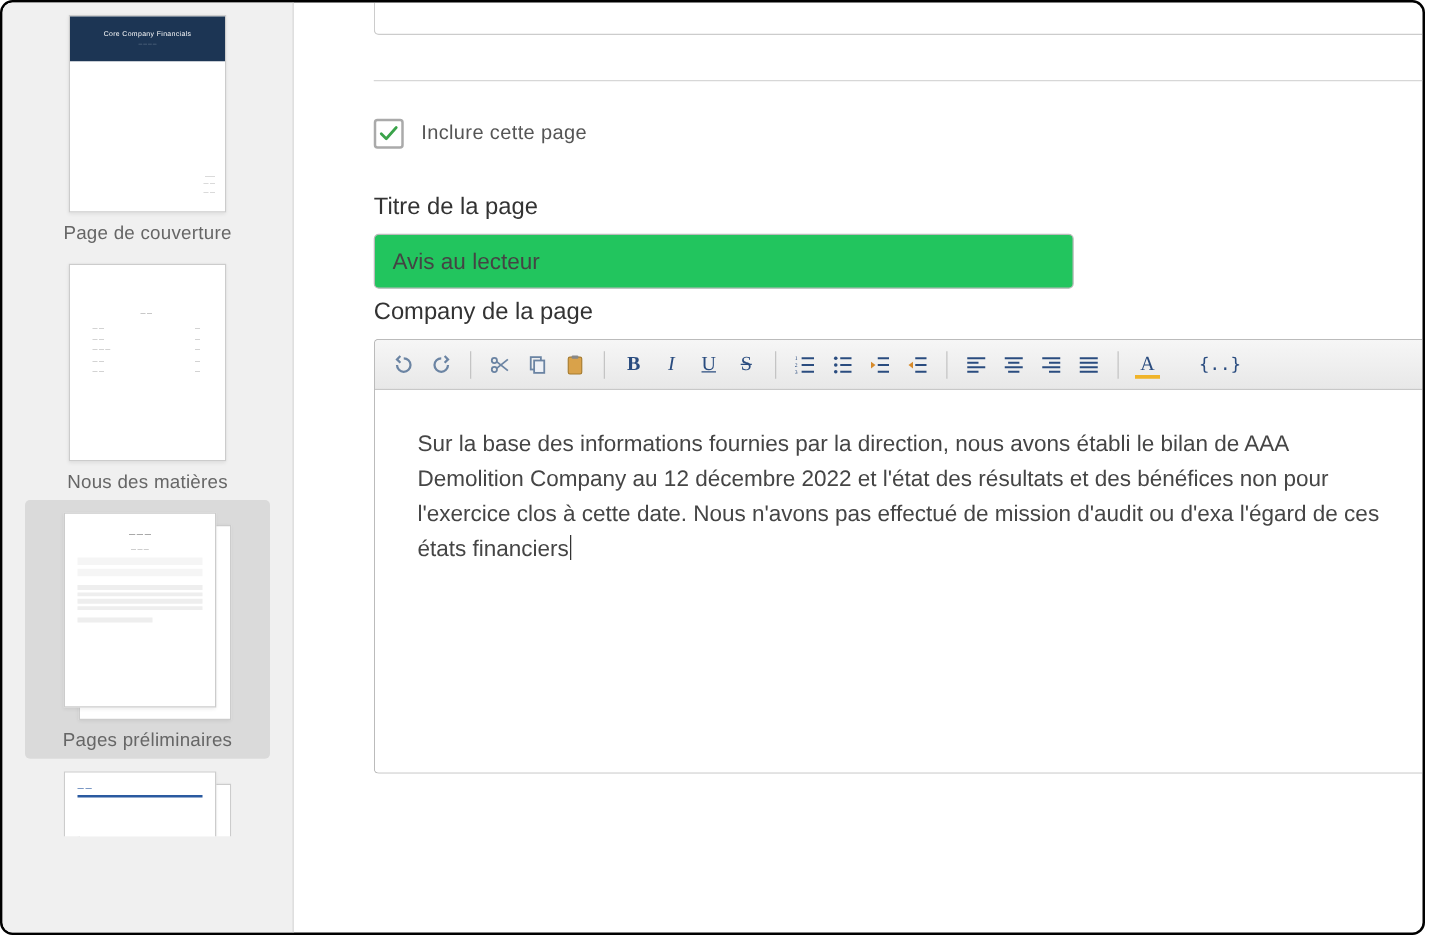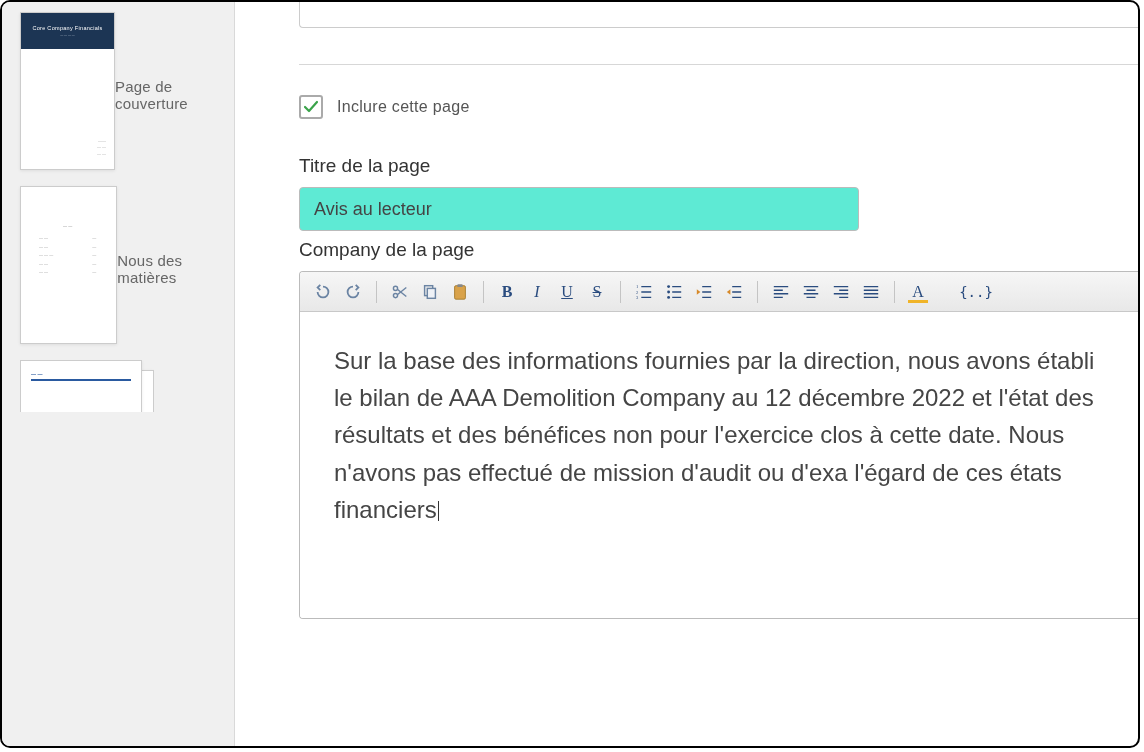--- a/index.html
+++ b/index.html
@@ -2,21 +2,21 @@
 <html><head>
   <meta charset="utf-8">
   <style>
     * { box-sizing: border-box; margin: 0; padding: 0; }
     body { font-family: -apple-system, BlinkMacSystemFont, "Segoe UI", Arial, sans-serif; background: #fff; color: #444; }
 
     .frame { width: 1140px; height: 748px; border: 2px solid #000; border-radius: 10px; overflow: hidden; display: flex; background: #fff; }
 
     
     .sidebar { width: 233px; background: #f0f0f0; border-right: 1px solid #d9d9d9; display: flex; flex-direction: column; align-items: center; padding: 0 18px 0 18px; overflow: hidden; }
-    .thumb-item { width: 100%; display: flex; flex-direction: row; align-items: center; padding: 10px 0 6px 0; cursor: pointer; }
+    .thumb-item { width: 100%; display: flex; flex-direction: column; align-items: center; padding: 10px 0 6px 0; cursor: pointer; }
     .thumb-item.selected { background: #dadada; border-radius: 4px; }
     .thumb { background: #fff; border: 1px solid #ccc; box-shadow: 0 1px 3px rgba(0,0,0,0.08); position: relative; overflow: hidden; }
     .thumb-label { margin-top: 8px; font-size: 15px; color: #666; letter-spacing: 0.2px; }
 
     
     .thumb.cover { width: 126px; height: 158px; }
     .cover-header { height: 36px; background: #1c3554; display: flex; align-items: center; justify-content: center; flex-direction: column; }
     .cover-header-line { color: #fff; font-size: 5.5px; letter-spacing: 0.3px; }
     .cover-header-sub { color: #adb9c7; font-size: 3px; margin-top: 2px; }
     .cover-body-text { position: absolute; right: 8px; bottom: 12px; font-size: 4px; color: #999; text-align: right; line-height: 1.6; }
@@ -49,38 +49,38 @@
     .top-box { margin-top: 0px; height: 26px; border: 1px solid #ccc; border-top: none; border-right: none; border-radius: 0 0 0 4px; margin-right: 0; }
 
     .divider { border: none; border-top: 1px solid #d7d7d7; margin: 36px 0 30px 0; }
 
     .checkbox-row { display: flex; align-items: center; gap: 14px; margin-bottom: 36px; }
     .checkbox { width: 24px; height: 24px; border: 2px solid #aaa; border-radius: 3px; display: flex; align-items: center; justify-content: center; background: #fff; cursor: pointer; }
     .checkbox svg { width: 16px; height: 16px; }
     .checkbox-label { font-size: 16px; color: #555; letter-spacing: 0.3px; }
 
     .field-label { font-size: 19px; font-weight: 400; color: #333; margin-bottom: 10px; }
-    .text-input { width: 560px; height: 44px; border: 1px solid #bbb; border-radius: 4px; padding: 0 14px; font-size: 18px; color: #444; background: #5eead4; margin-bottom: 8px; }
+    .text-input { width: 560px; height: 44px; border: 1px solid #bbb; border-radius: 4px; padding: 0 14px; font-size: 18px; color: #444; background: #22c55e; margin-bottom: 8px; }
     .helper { font-size: 16px; color: #888; margin-bottom: 26px; }
 
     .editor-wrap { border: 1px solid #bbb; border-right: none; border-radius: 4px 0 0 4px; overflow: hidden; }
     .toolbar { background: linear-gradient(#f6f6f6, #e8e8e8); border-bottom: 1px solid #c8c8c8; padding: 6px 10px; display: flex; align-items: center; gap: 4px; height: 40px; }
     .tbtn { width: 26px; height: 24px; display: inline-flex; align-items: center; justify-content: center; font-family: Georgia, serif; color: #2a4c7f; font-size: 16px; cursor: pointer; user-select: none; }
     .tsep { width: 1px; height: 22px; background: #c4c4c4; margin: 0 6px; }
     .tbtn b { font-weight: 700; }
     .tbtn .it { font-style: italic; font-family: Georgia, serif; }
     .tbtn .ul { text-decoration: underline; }
     .tbtn .st { text-decoration: line-through; }
     .tbtn.A { position: relative; font-family: Georgia, serif; }
     .tbtn.A::after { content: ""; position: absolute; bottom: 1px; left: 3px; right: 3px; height: 3px; background: #f0b429; }
     .tbtn.curly { font-family: monospace; font-size: 14px; }
 
     .tbtn.icon svg { width: 18px; height: 18px; }
 
-    .editor-area { min-height: 306px; padding: 30px 34px; font-size: 24px; color: #454545; line-height: 1.55; background: #fff; }
+    .editor-area { min-height: 306px; padding: 30px 34px; font-size: 18px; color: #454545; line-height: 1.55; background: #fff; }
     .cursor { display: inline-block; width: 1px; height: 20px; background: #333; vertical-align: -3px; margin-left: 1px; }
   </style>
 </head>
 <body>
 
 <div class="frame">
 
   <div class="sidebar">
 
     <div class="thumb-item">
@@ -116,20 +116,41 @@
             </div>
           <div class="toc-line">
               <span>— —</span>
               <span>—</span>
             </div>
         </div>
       </div>
       <div class="thumb-label">Nous des matières</div>
     </div>
 
+    <div class="thumb-item selected">
+      <div class="stacked">
+        <div class="thumb back"></div>
+        <div class="thumb front">
+          <div class="front-content">
+            <div class="front-title">— — —</div>
+            <div class="front-sub">— — —</div>
+            <div class="front-blk"></div>
+            <div class="front-blk"></div>
+            <div style="height:4px"></div>
+            <div class="front-tab"></div>
+            <div class="front-tab"></div>
+            <div class="front-tab"></div>
+            <div class="front-tab"></div>
+            <div style="height:4px"></div>
+            <div class="front-tab" style="width:60%"></div>
+          </div>
+        </div>
+      </div>
+      <div class="thumb-label">Pages préliminaires</div>
+    </div>
 
     <div class="thumb-item" style="padding-bottom:0">
       <div class="stacked partial">
         <div class="thumb back" style="width:122px;height:156px"></div>
         <div class="thumb front" style="width:122px;height:156px">
           <div class="audit-hdr">— —
             <div class="audit-hdr-line"></div>
           </div>
         </div>
       </div>

